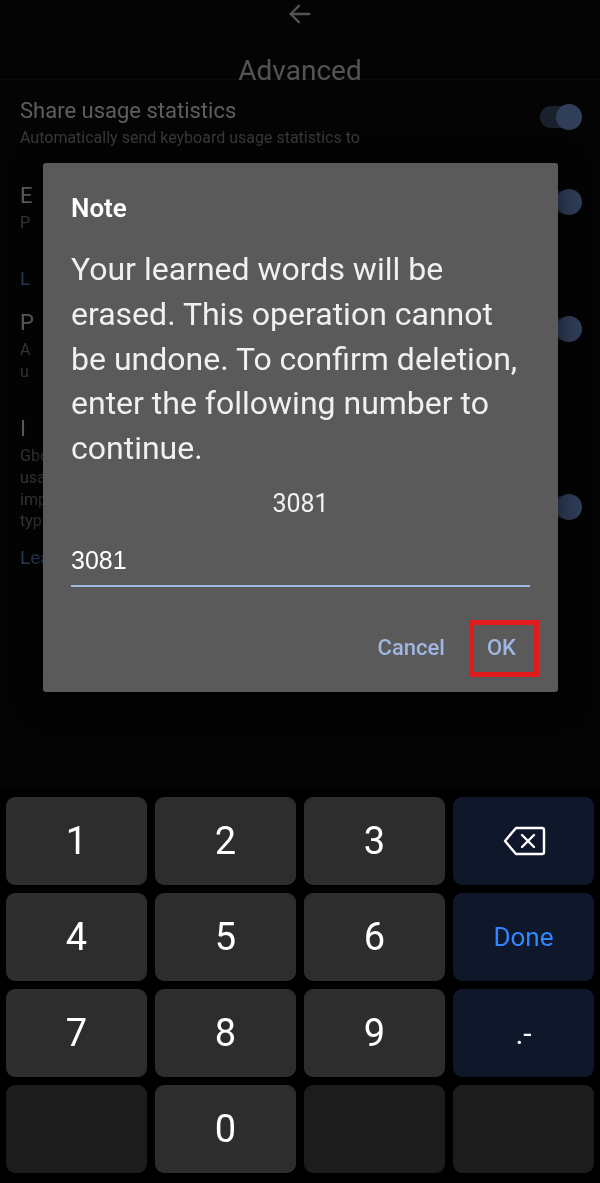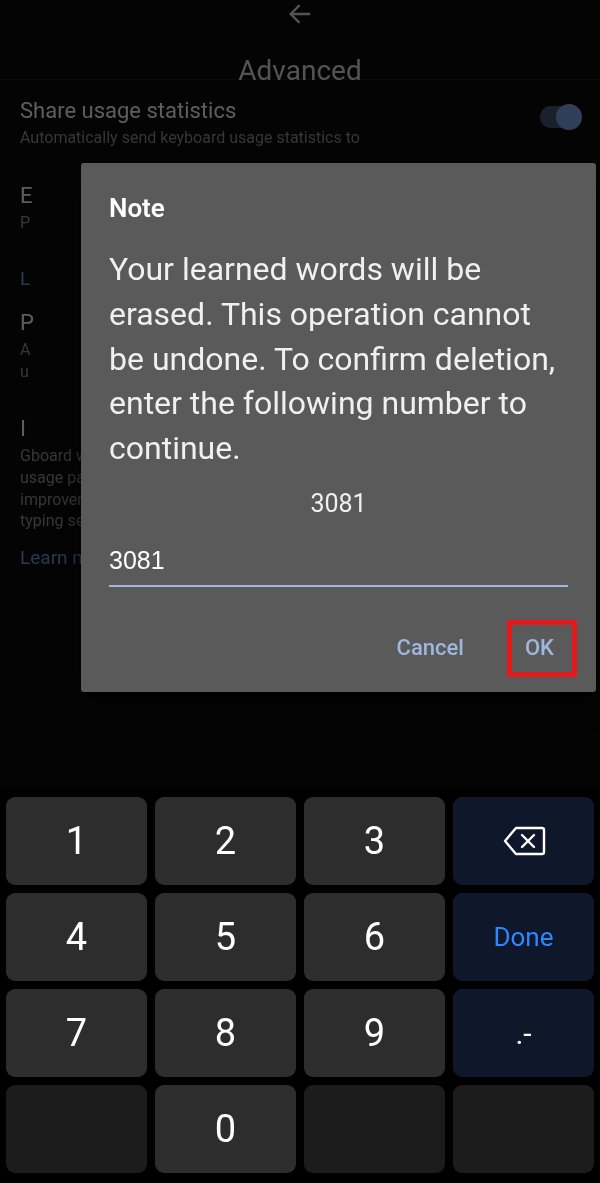--- a/index.html
+++ b/index.html
@@ -59,37 +59,36 @@
   .dialog {
     position: absolute;
     left: 43px;
     top: 163px;
     width: 515px;
     background: #5a5a5a;
     border-radius: 3px;
     padding: 30px 28px 22px 28px;
     z-index: 10;
     box-shadow: 0 8px 30px rgba(0,0,0,0.6);
-    margin-left: 38px;
   }
   .dialog-title { color: #fff; font-size: 26px; font-weight: 600; margin-bottom: 24px; }
   .dialog-body { color: #f0f0f0; font-size: 32px; line-height: 1.4; margin-bottom: 18px; }
   .dialog-number { color: #f0f0f0; font-size: 25px; text-align: center; margin-bottom: 22px; }
   .dialog-input {
     width: 100%;
     background: transparent;
     border: none;
     border-bottom: 2px solid #9fb6e0;
     color: #fff;
     font-size: 25px;
     padding: 6px 0 10px 0;
     outline: none;
     margin-bottom: 38px;
   }
-  .dialog-actions { display: flex; justify-content: flex-end; gap: 33px; align-items: center; }
+  .dialog-actions { display: flex; justify-content: flex-end; gap: 14px; align-items: center; }
   .dialog-btn { color: #9fb6e0; font-size: 22px; font-weight: 500; padding: 10px 14px; cursor: pointer; }
   .ok-highlight {
     position: absolute;
     right: 19px;
     bottom: 15px;
     width: 70px;
     height: 57px;
     border: 5px solid #e11b1b;
     z-index: 11;
     pointer-events: none;

